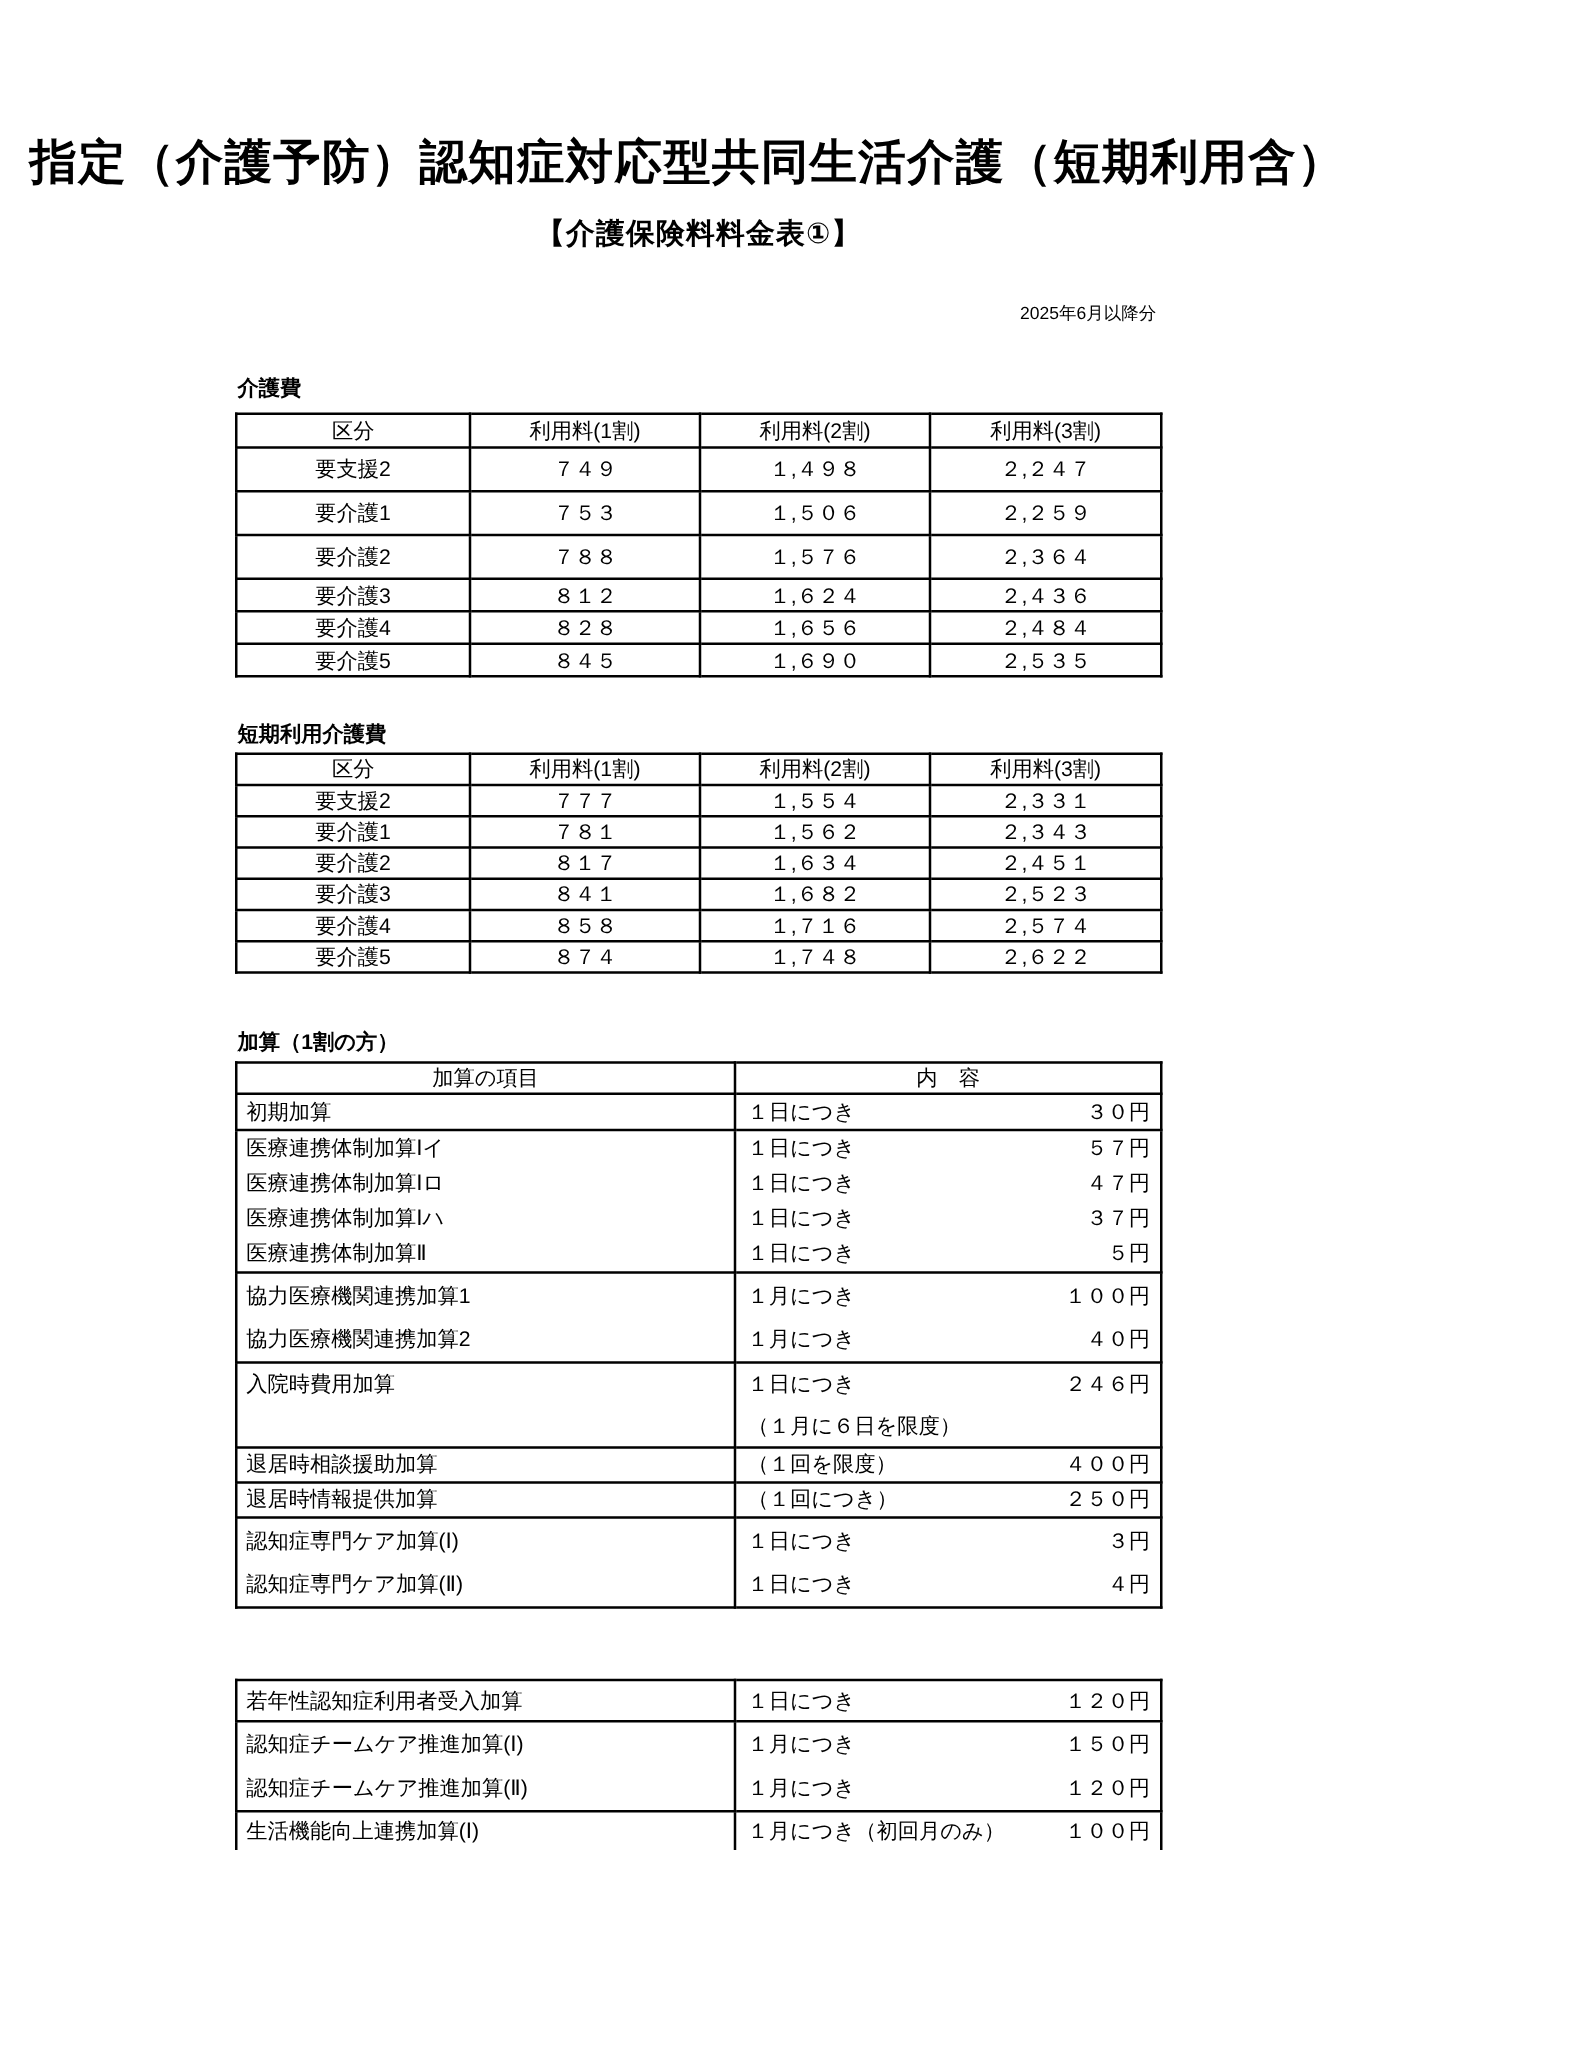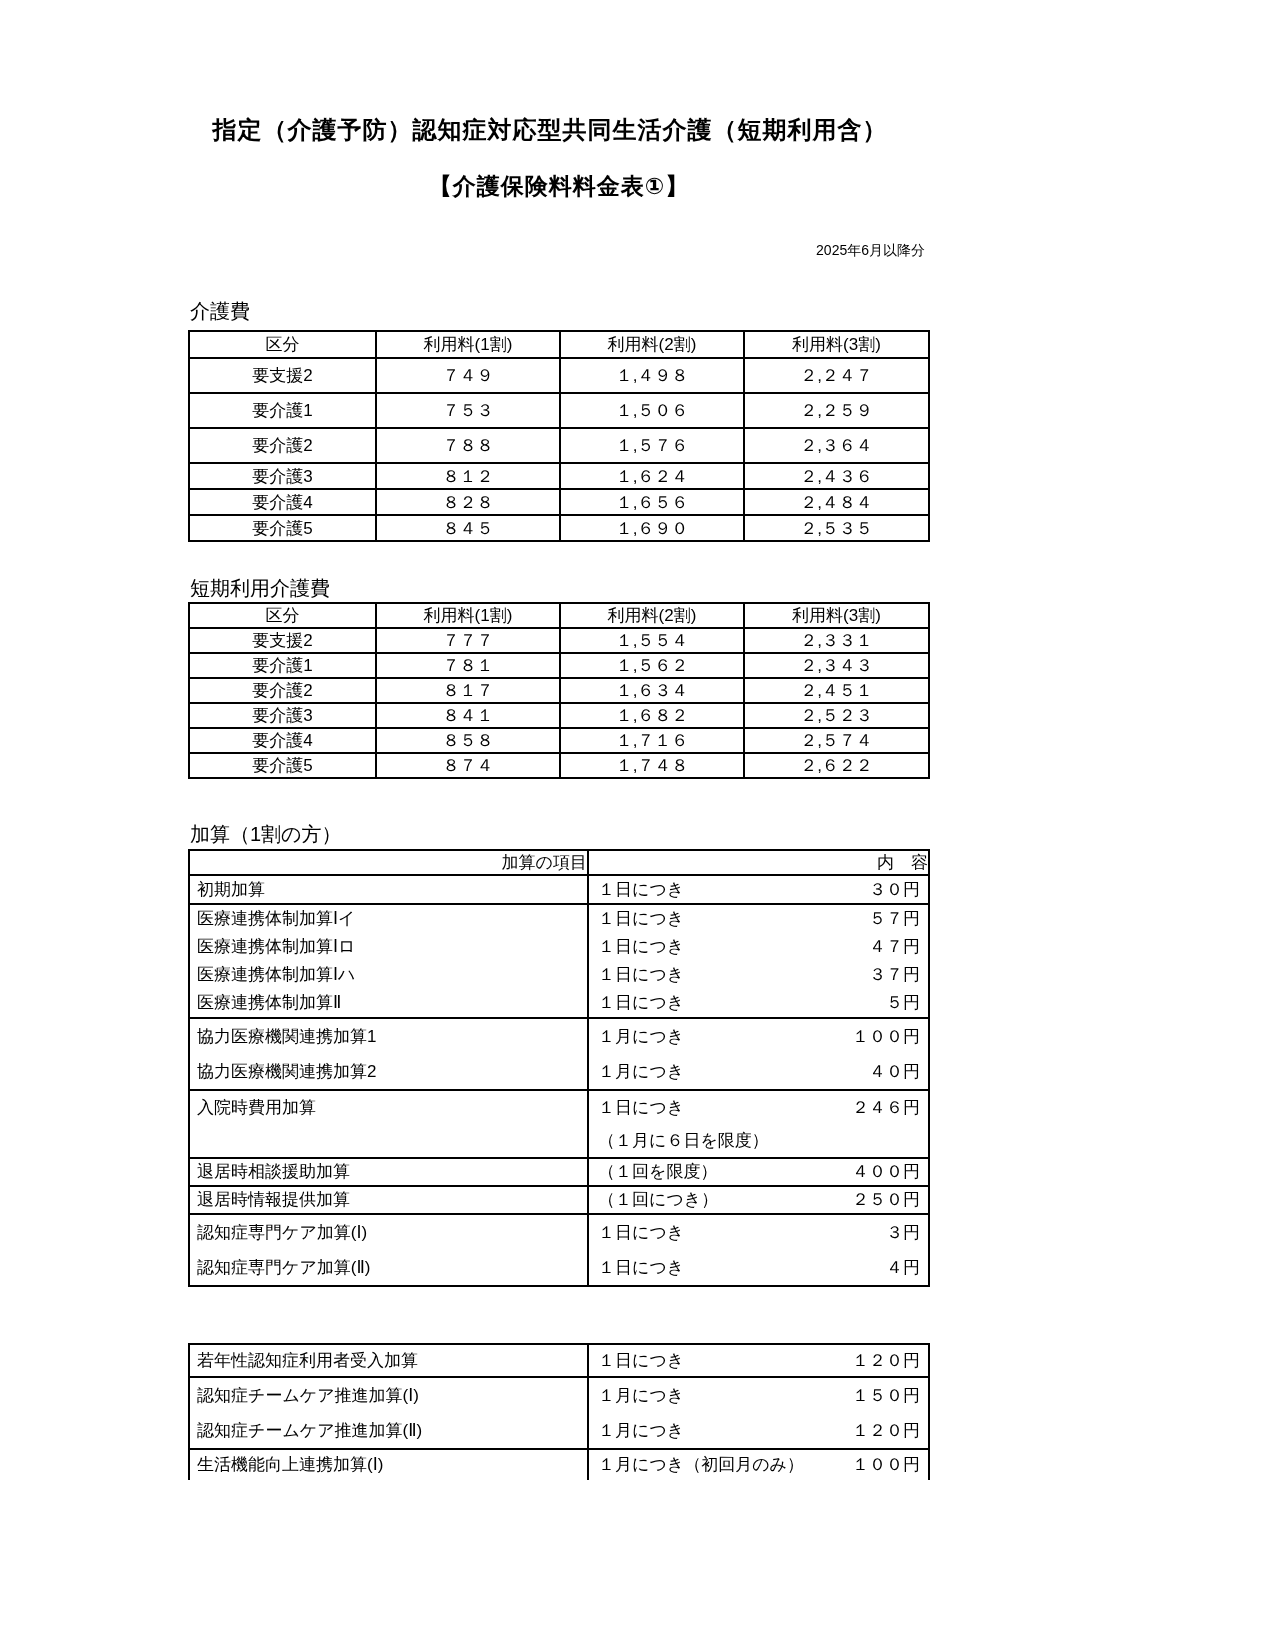--- a/index.html
+++ b/index.html
@@ -7,34 +7,34 @@
     position:relative;
     width:1275px;
     height:1650px;
     background:#ffffff;
     font-family:"Liberation Sans","DejaVu Sans",sans-serif;
     color:#000000;
     overflow:hidden;
   }
   .title{
     position:absolute; top:112px; left:0; width:1100px;
-    text-align:center; font-size:24px; font-weight:bold; letter-spacing:1px;
+    text-align:center; font-size:38px; font-weight:bold; letter-spacing:1px;
     line-height:36px; white-space:nowrap;
   }
   .subtitle{
     position:absolute; top:170px; left:0; width:1118px;
     text-align:center; font-size:23px; font-weight:bold; letter-spacing:1px;
     line-height:32px; white-space:nowrap;
   }
   .date-note{
     position:absolute; top:238px; left:188px; width:737px;
     text-align:right; font-size:14px; line-height:24px;
   }
   .sec-label{
-    position:absolute; left:190px; font-size:20px; line-height:22px; white-space:nowrap;
+    position:absolute; left:190px; font-size:17px; line-height:22px; white-space:nowrap;font-weight:bold;
   }
   .l1{top:300px;}
   .l2{top:577px;}
   .l3{top:823px;}
   table{
     position:absolute; left:188px; width:740px;
     border-collapse:collapse; table-layout:fixed;
     font-size:17px;
   }
   td{border:2px solid #000; padding:0; vertical-align:middle;}
@@ -42,21 +42,21 @@
   .t2{top:602px;}
   .t3{top:849px;}
   .t4{top:1343px; border-bottom:none;}
   .t4 tr:last-child td{border-bottom:none;margin-left:16px;}
   .fee-table td{text-align:center; white-space:nowrap;}
   .fee-table .hr td{height:25px;}
   .t1 .r-tall td{height:33px;}
   .t1 .r-short td{height:24px;}
   .t2 .hr td{height:22px;}
   .t2 .dr td{height:22px;}
-  .add-table .hc{height:23px; text-align:right;}
+  .add-table .hc{height:23px; text-align:center;}
   .name-cell{text-align:left;}
   .name-cell .line{padding-left:7px; white-space:nowrap;}
   .content-cell .line{display:flex; justify-content:space-between; white-space:nowrap;gap:32px;}
   .content-cell .desc{padding-left:9px;}
   .content-cell .amount{padding-right:8px; text-align:right;}
   .lh26{height:26px; line-height:26px;}
   .lh27{height:27px; line-height:27px;}
   .lh28{height:28px; line-height:28px;}
   .lh31{height:31px; line-height:31px;}
   .lh32{height:30px; line-height:30px;}

